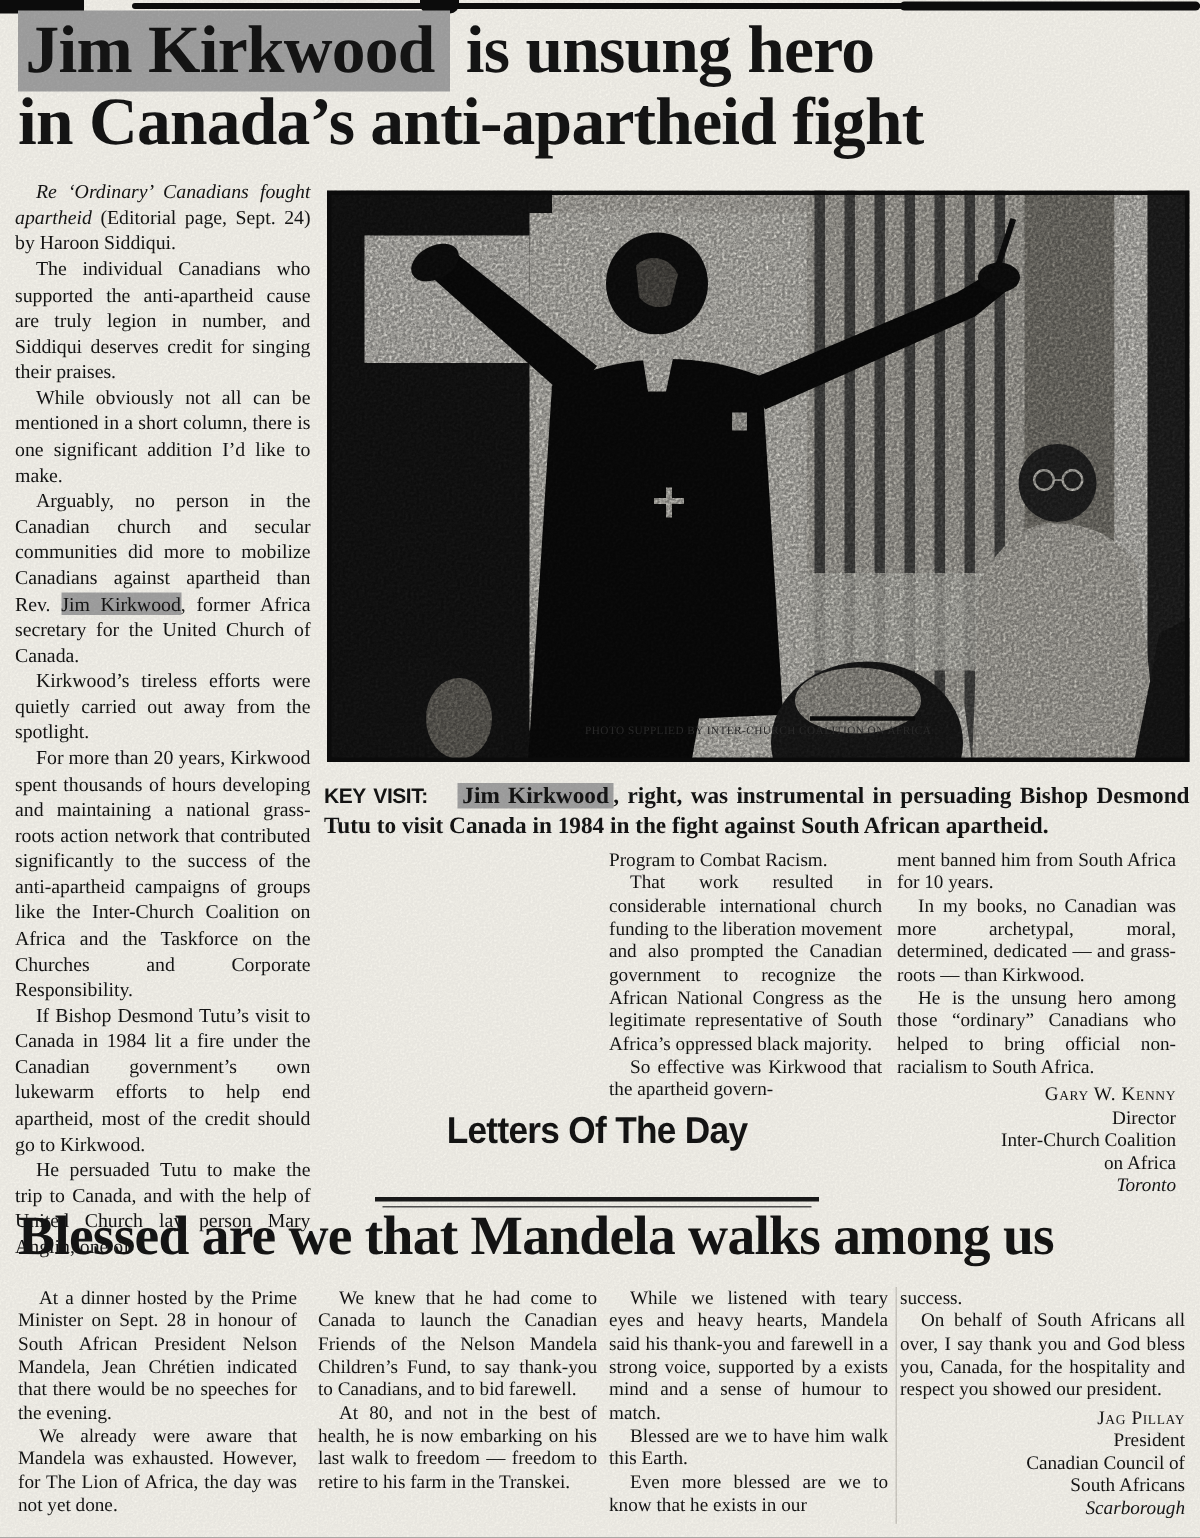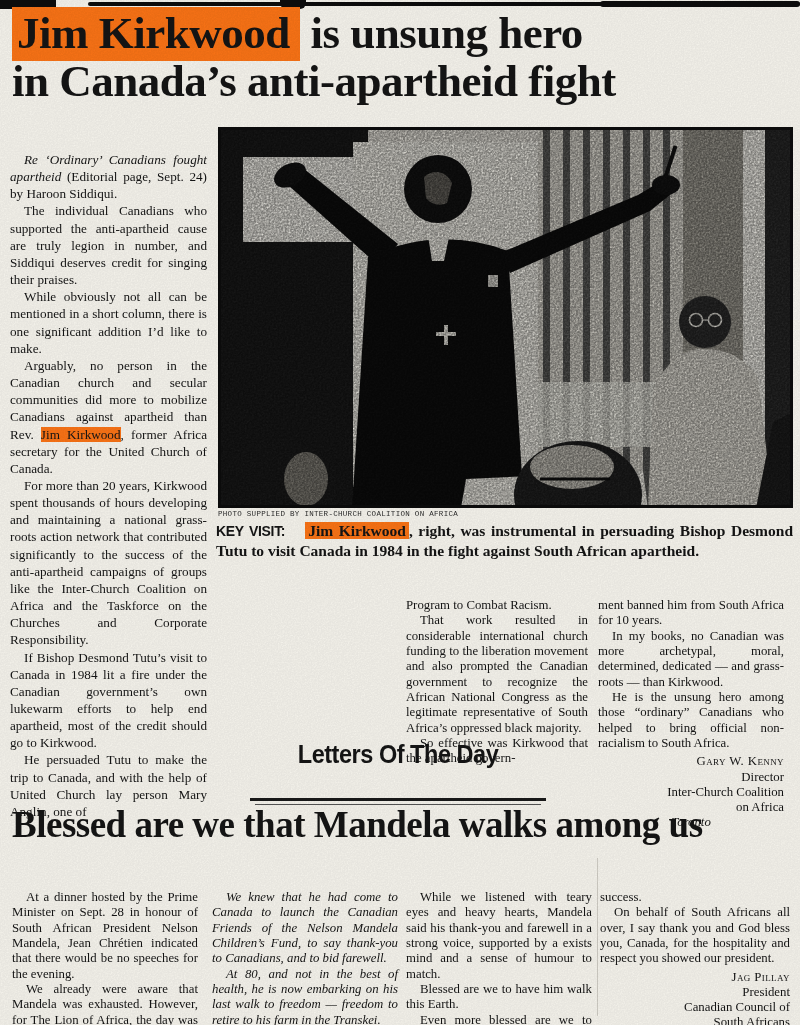--- a/index.html
+++ b/index.html
@@ -6,38 +6,38 @@
   .page{position:relative;width:800px;height:1025px;background:#f5f3ec;overflow:hidden;
         font-family:"Liberation Serif",serif;color:#151515;}
   
   .tear-a{position:absolute;left:0;top:0;width:56px;height:9px;background:#0d0d0d;}
   .tear-b{position:absolute;left:88px;top:2px;width:712px;height:4px;background:#0d0d0d;border-radius:2px;}
   .tear-c{position:absolute;left:280px;top:0;width:26px;height:9px;background:#0d0d0d;border-radius:0 0 6px 6px;}
   .tear-d{position:absolute;left:600px;top:1px;width:200px;height:6px;background:#0d0d0d;border-radius:3px;}
   
   .headline{position:absolute;left:12px;top:10px;width:780px;font-size:45px;line-height:1.06;
             font-weight:bold;letter-spacing:-0.5px;}
-  .hl{background:#f97316;}
+  .hl{background:#a3a3a3;}
   .headline .hl{padding:1px 10px 3px 5px;}
   
-  .news{font-size:13.2px;text-align:justify;line-height:1.3;margin-top:32px;}
+  .news{font-size:13.2px;text-align:justify;line-height:1.3;}
   .news p{margin:0;text-indent:14px;}
   .news p.noindent{text-indent:0;}
-  .ital{font-style:italic;text-align:center;}
+  .ital{font-style:italic;}
   .colL{position:absolute;left:10px;top:119px;width:197px;}
   .mcol{position:absolute;top:566px;width:182px;line-height:1.2;font-size:12.8px;}
   .mcol1{left:218px;} .mcol2{left:406px;} .mcol3{left:598px;width:186px;}
   .bcol{position:absolute;top:858px;width:186px;line-height:1.2;font-size:12.8px;}
-  .bcol1{left:12px;} .bcol2{left:212px;font-style:italic;} .bcol3{left:406px;} .bcol4{left:600px;width:190px;}
+  .bcol1{left:12px;} .bcol2{left:212px;} .bcol3{left:406px;} .bcol4{left:600px;width:190px;}
   .sig{text-align:right;line-height:1.18;margin-top:3px;}
   .sig .name{font-variant:small-caps;letter-spacing:0.4px;}
   
   .photo{position:absolute;left:218px;top:127px;width:575px;height:381px;}
-  .credit{position:absolute;left:218px;top:510px;width:575px;text-align:left;
-          font-family:Liberation Mono, monospace;font-size:7.5px;letter-spacing:.3px;color:#2c2c2c;}
+  .credit{position:absolute;left:218px;top:482px;width:575px;text-align:center;
+          font-family:Liberation Serif, serif;font-size:7.5px;letter-spacing:.3px;color:#2c2c2c;}
   .caption{position:absolute;left:216px;top:521px;width:577px;font-size:15.5px;font-weight:bold;
            line-height:1.28;text-align:justify;}
   .cap-label{font-family:"Liberation Sans",sans-serif;font-weight:bold;font-size:14px;letter-spacing:-0.3px;margin-right:20px;}
   .caption .hl{padding:0 3px;}
   
   .letters{position:absolute;left:252px;top:740px;width:292px;text-align:center;
            font-family:"Liberation Sans",sans-serif;font-weight:bold;font-size:25px;
            letter-spacing:-0.5px;transform:scaleX(.94);}
   .lrule1{position:absolute;left:250px;top:798px;width:296px;height:3px;background:#1a1a1a;}
   .lrule2{position:absolute;left:255px;top:804px;width:286px;height:1px;background:#555;}
@@ -60,20 +60,21 @@
   <div class="headline">
     <span class="hl">Jim Kirkwood</span><span> is unsung hero</span><br>
     <span>in Canada’s anti-apartheid fight</span>
   </div>
 
   <div class="colL news">
     <p><span class="ital">Re ‘Ordinary’ Canadians fought apartheid</span><span> (Editorial page, Sept. 24) by Haroon Siddiqui.</span></p>
     <p>The individual Canadians who supported the anti-apartheid cause are truly legion in number, and Siddiqui deserves credit for singing their praises.</p>
     <p>While obviously not all can be mentioned in a short column, there is one significant addition I’d like to make.</p>
     <p><span>Arguably, no person in the Canadian church and secular communities did more to mobilize Canadians against apartheid than Rev. </span><span class="hl">Jim Kirkwood</span><span>, former Africa secretary for the United Church of Canada.</span></p>
+    <p>Kirkwood’s tireless efforts were quietly carried out away from the spotlight.</p>
     <p>For more than 20 years, Kirkwood spent thousands of hours developing and maintaining a national grass-roots action network that contributed significantly to the success of the anti-apartheid campaigns of groups like the Inter-Church Coalition on Africa and the Taskforce on the Churches and Corporate Responsibility.</p>
     <p>If Bishop Desmond Tutu’s visit to Canada in 1984 lit a fire under the Canadian government’s own lukewarm efforts to help end apartheid, most of the credit should go to Kirkwood.</p>
     <p>He persuaded Tutu to make the trip to Canada, and with the help of United Church lay person Mary Anglin, one of</p>
   </div>
 
   <svg class="photo" viewBox="0 0 575 381">
     <defs>
       <filter id="grainP" x="0" y="0" width="100%" height="100%">
         <feTurbulence type="fractalNoise" baseFrequency="0.55" numOctaves="2" stitchTiles="stitch" result="n"></feTurbulence>
         <feColorMatrix in="n" type="matrix" values="0 0 0 0 0  0 0 0 0 0  0 0 0 0 0  0.9 0.9 0.9 0 -0.6"></feColorMatrix>

